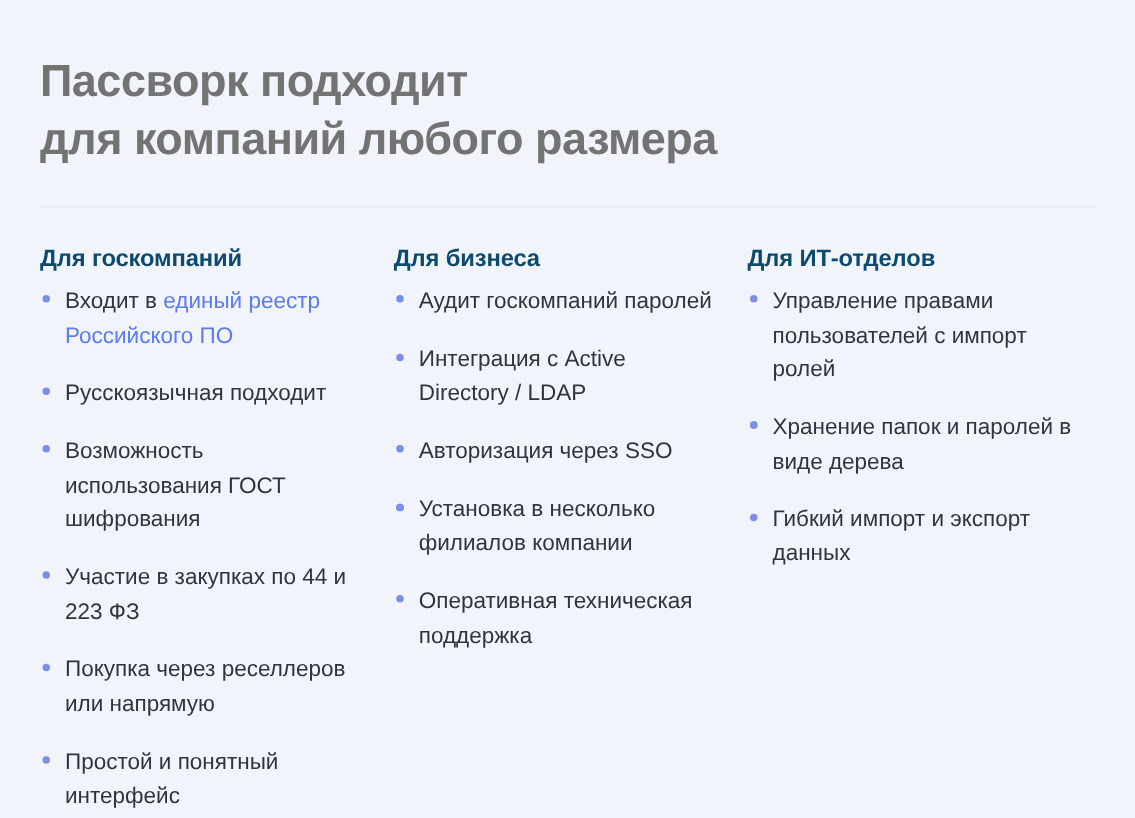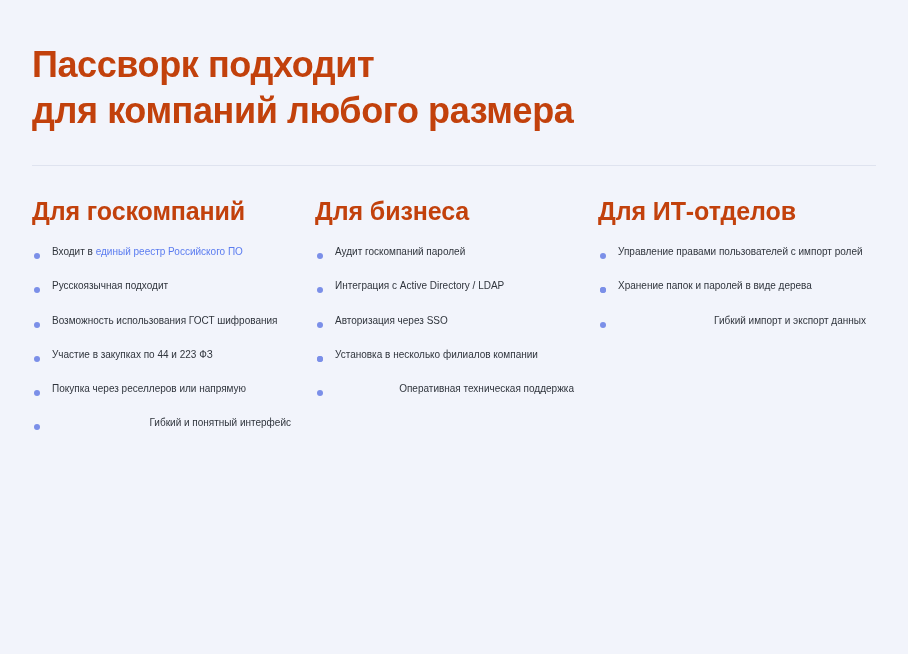--- a/index.html
+++ b/index.html
@@ -21,21 +21,21 @@
     background: #f2f4fb;
     box-sizing: border-box;
     padding: 0 32px;
   }
   .heading {
     padding-top: 18px;
     font-size: 36px;
     line-height: 1.28;
     font-weight: 700;
     letter-spacing: -0.4px;
-    color: #c2410c;
+    color: #737373;
     max-width: 740px;
   }
   .heading .line {
     display: block;
   }
   .divider {
     margin-top: 31px;
     height: 1px;
     background: #dfe3ef;
     width: 844px;
@@ -45,42 +45,41 @@
     margin-top: 31px;
     gap: 0;
   }
   .column {
     box-sizing: border-box;
   }
   .col-0 { width: 283px; padding-right: 24px; }
   .col-1 { width: 283px; padding-right: 24px; }
   .col-2 { width: 278px; padding-right: 10px; }
   .col-title {
-    font-size: 25px;
+    font-size: 19px;
     font-weight: 700;
-    color: #c2410c;
-    margin: 0 0 18px 0;
+    color: #0c4a6e;
+    margin: 0 0 8px 0;
     letter-spacing: -0.1px;
   }
   ul.items {
     list-style: none;
     margin: 0;
     padding: 0;
   }
   ul.items li {
     position: relative;
     padding-left: 20px;
     margin-bottom: 19px;
-    font-size: 10px;
+    font-size: 18px;
     line-height: 1.52;
     color: #30353d;
   }
   ul.items li:last-child {
     margin-bottom: 0;
-    text-align: right;
   }
   ul.items li .bullet {
     position: absolute;
     left: 2px;
     top: 9px;
     width: 6px;
     height: 6px;
     border-radius: 50%;
     background: #7b8fe8;
   }
@@ -121,21 +120,21 @@
         <li>
           <span class="bullet"></span>
           <span>Участие в закупках по 44 и 223 ФЗ</span>
         </li>
         <li>
           <span class="bullet"></span>
           <span>Покупка через реселлеров или напрямую</span>
         </li>
         <li>
           <span class="bullet"></span>
-          <span>Гибкий и понятный интерфейс</span>
+          <span>Простой и понятный интерфейс</span>
         </li>
       </ul>
     </div>
 
     <div class="column col-1">
       <h2 class="col-title">Для бизнеса</h2>
       <ul class="items">
         <li>
           <span class="bullet"></span>
           <span>Аудит госкомпаний паролей</span>

